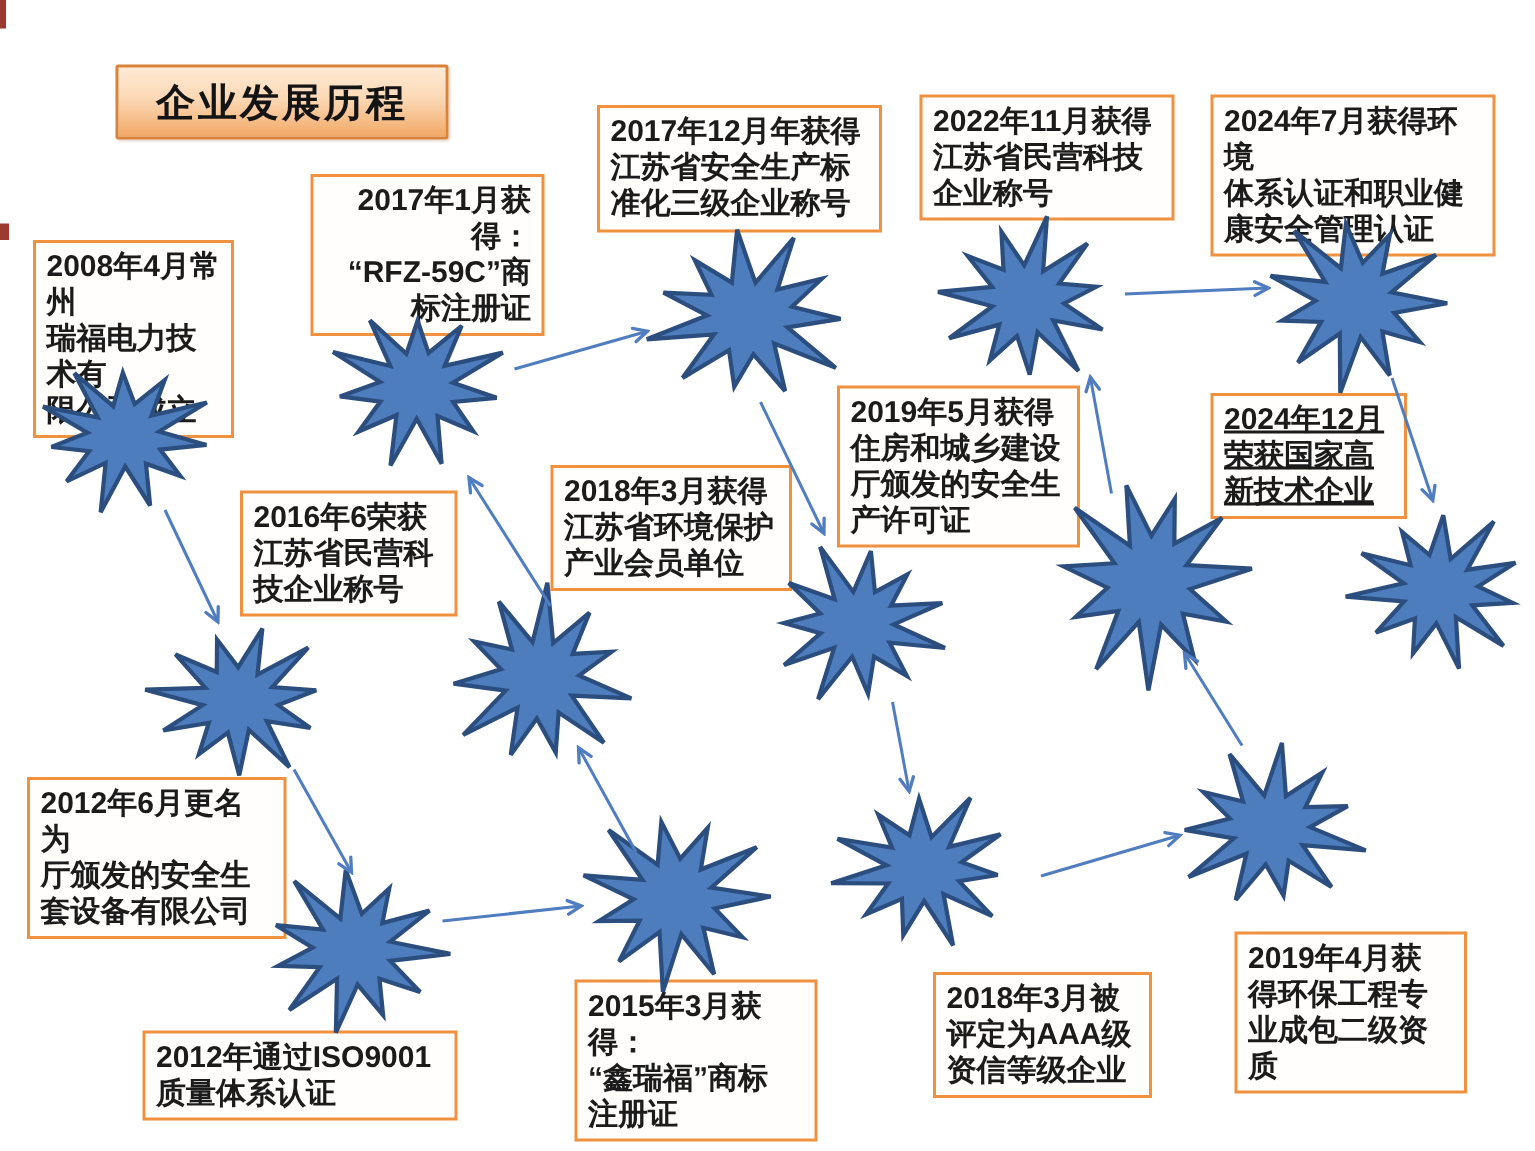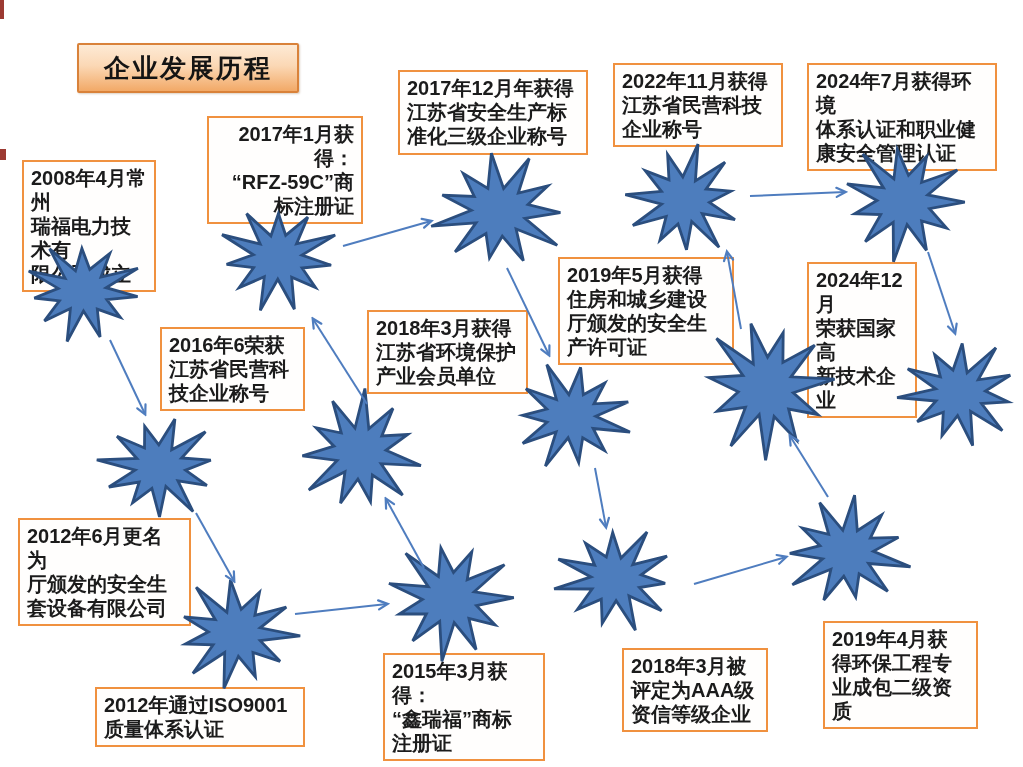--- a/index.html
+++ b/index.html
@@ -63,31 +63,31 @@
 <div class="milestone" style="left: 367px; top: 310px; width: 161px; min-height: 83px;"><span>2018年3月获得
 江苏省环境保护
 产业会员单位</span></div>
 <div class="milestone" style="left: 622px; top: 623px; width: 146px; min-height: 84px; margin-top: 25px;"><span>2018年3月被
 评定为AAA级
 资信等级企业</span></div>
 <div class="milestone" style="left: 823px; top: 621px; width: 155px; min-height: 100px;"><span>2019年4月获
 得环保工程专
 业成包二级资
 质</span></div>
-<div class="milestone" style="left: 558px; top: 257px; width: 176px; min-height: 105px;"><span>2019年5月获得
+<div class="milestone" style="left: 558px; top: 257px; width: 162px; min-height: 105px;"><span>2019年5月获得
 住房和城乡建设
 厅颁发的安全生
 产许可证</span></div>
 <div class="milestone" style="left: 613px; top: 63px; width: 170px; min-height: 84px;"><span>2022年11月获得
 江苏省民营科技
 企业称号</span></div>
 <div class="milestone" style="left: 807px; top: 63px; width: 190px; min-height: 84px;"><span>2024年7月获得环境
 体系认证和职业健
 康安全管理认证</span></div>
-<div class="milestone" style="left: 807px; top: 262px; width: 110px; min-height: 83px;"><span>2024年12月
+<div class="milestone" style="left: 807px; top: 262px; width: 131px; min-height: 83px; text-decoration: underline;"><span>2024年12月
 荣获国家高
 新技术企业</span></div>
 
 <svg id="diagram-svg" viewBox="0 0 1023 767">
   <defs>
     <marker id="ah" viewBox="0 0 10 10" refX="8" refY="5" markerWidth="6.5" markerHeight="6.5" orient="auto">
       <path d="M1.5,1.5 L8.5,5 L1.5,8.5" fill="none" stroke="#4f7dbf" stroke-width="1.7" stroke-linecap="round"></path>
     </marker>
   </defs>
   <g id="stars-layer">

